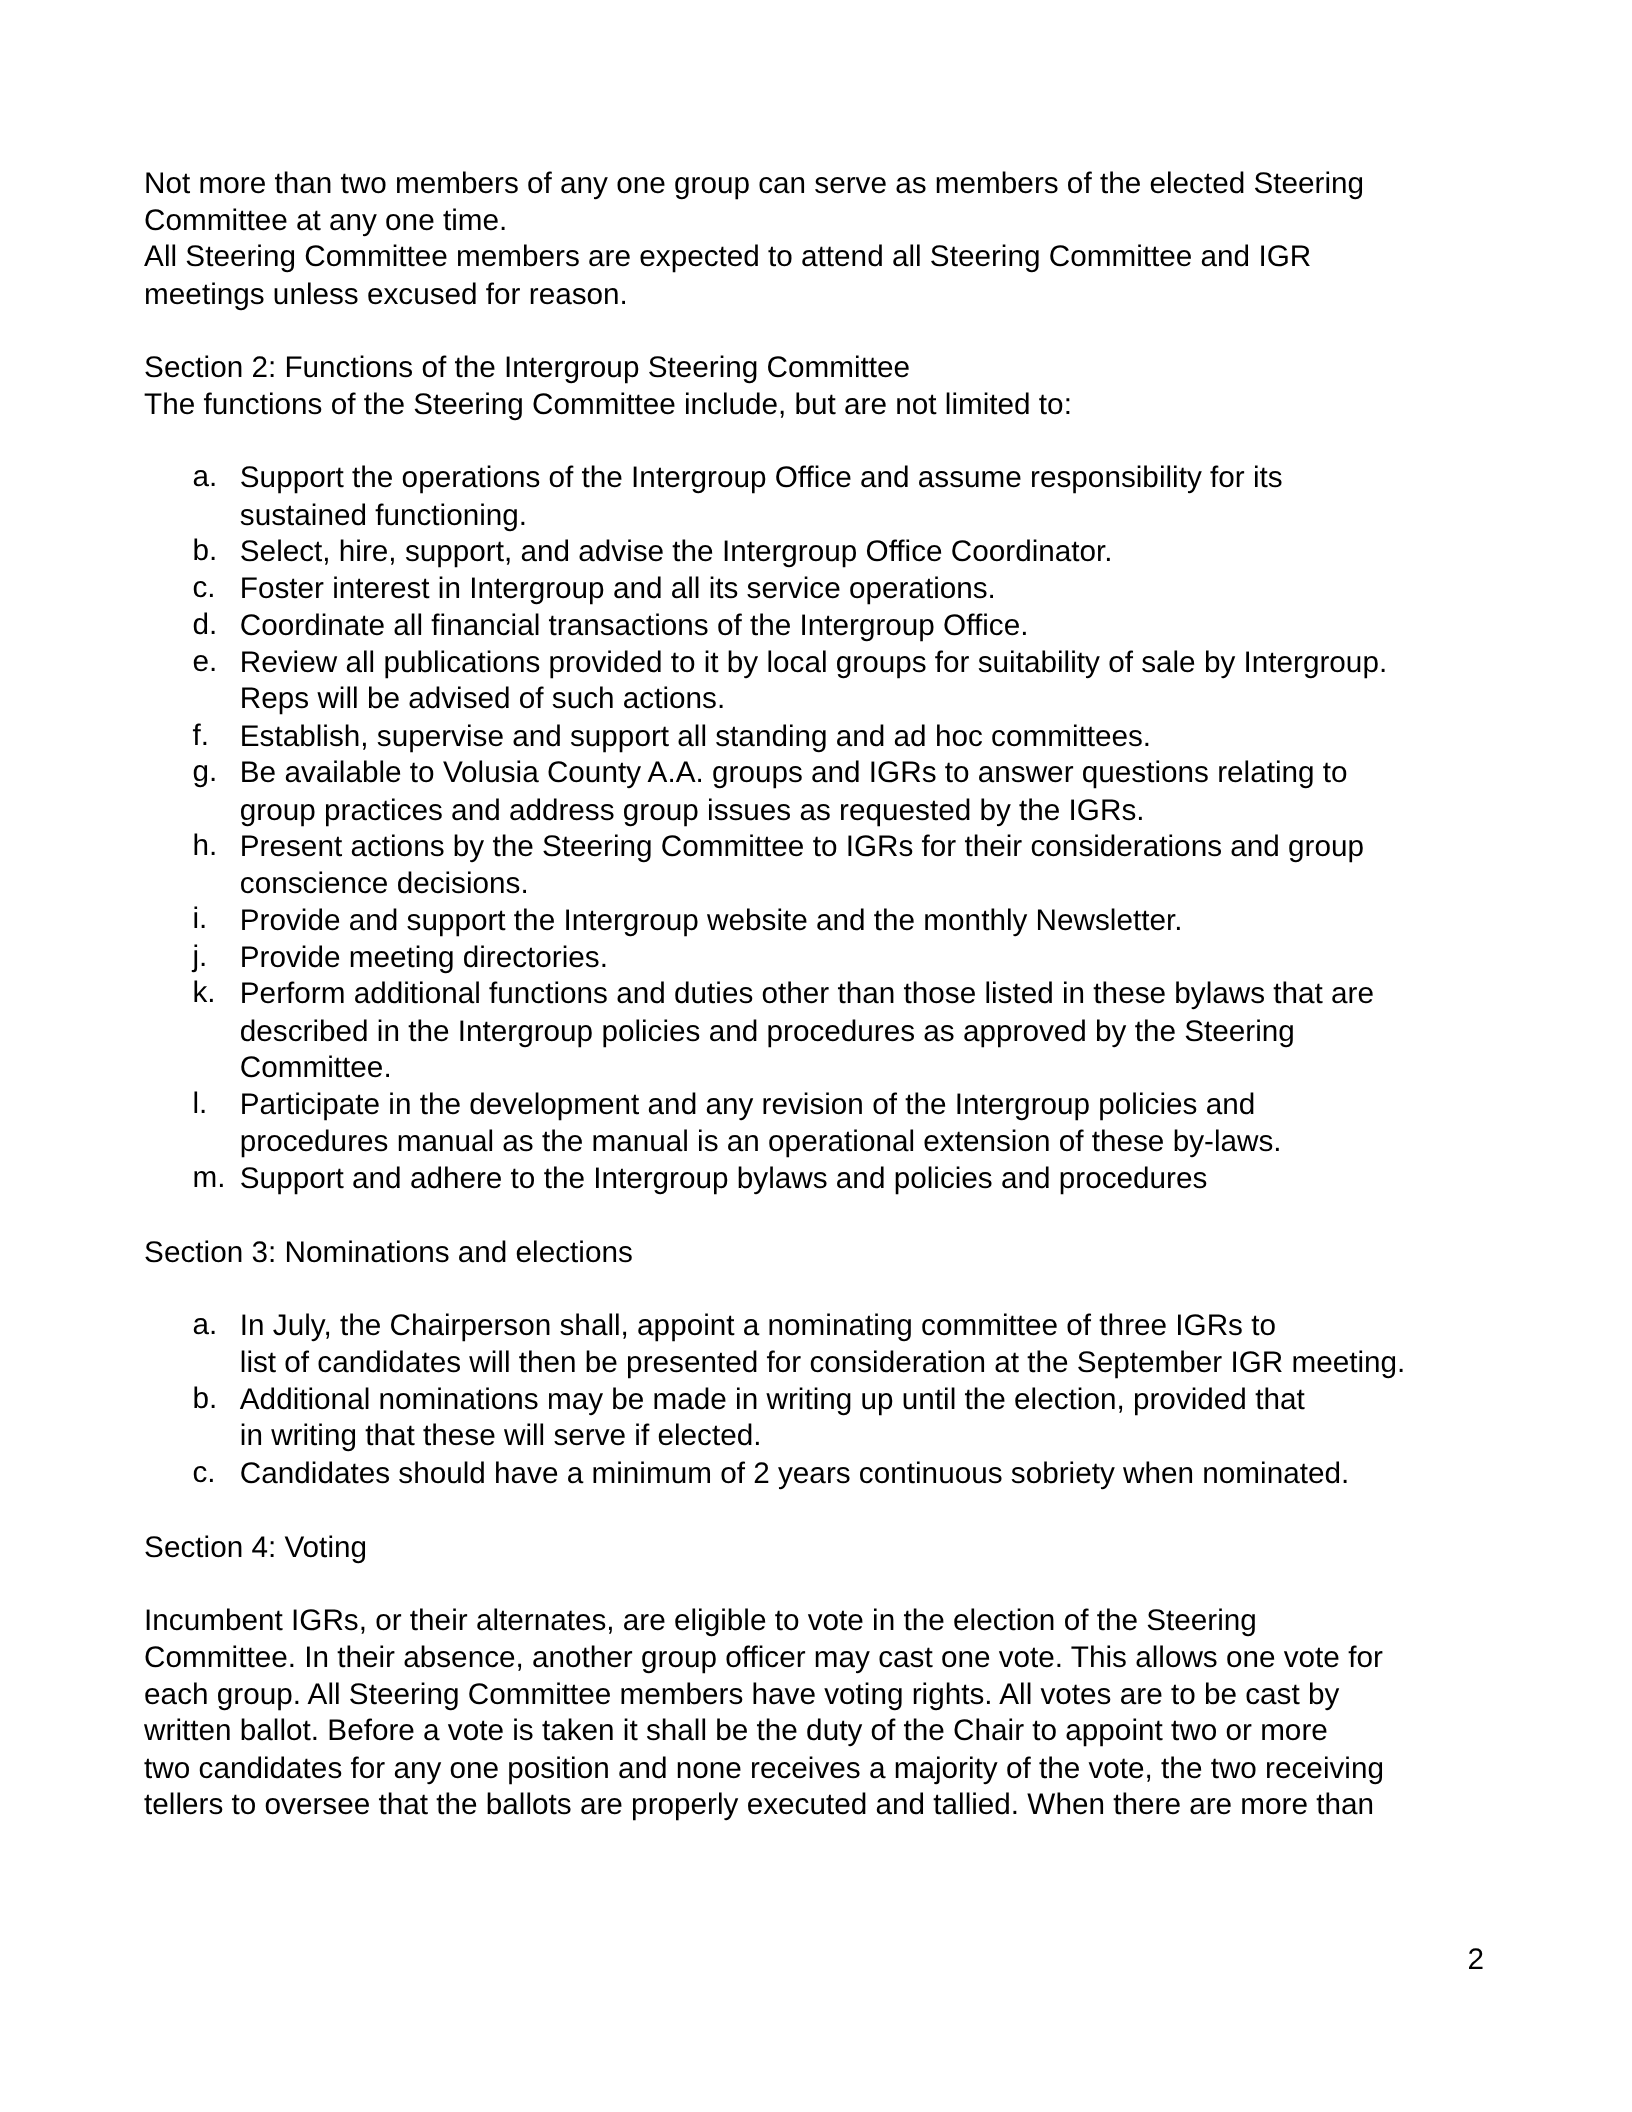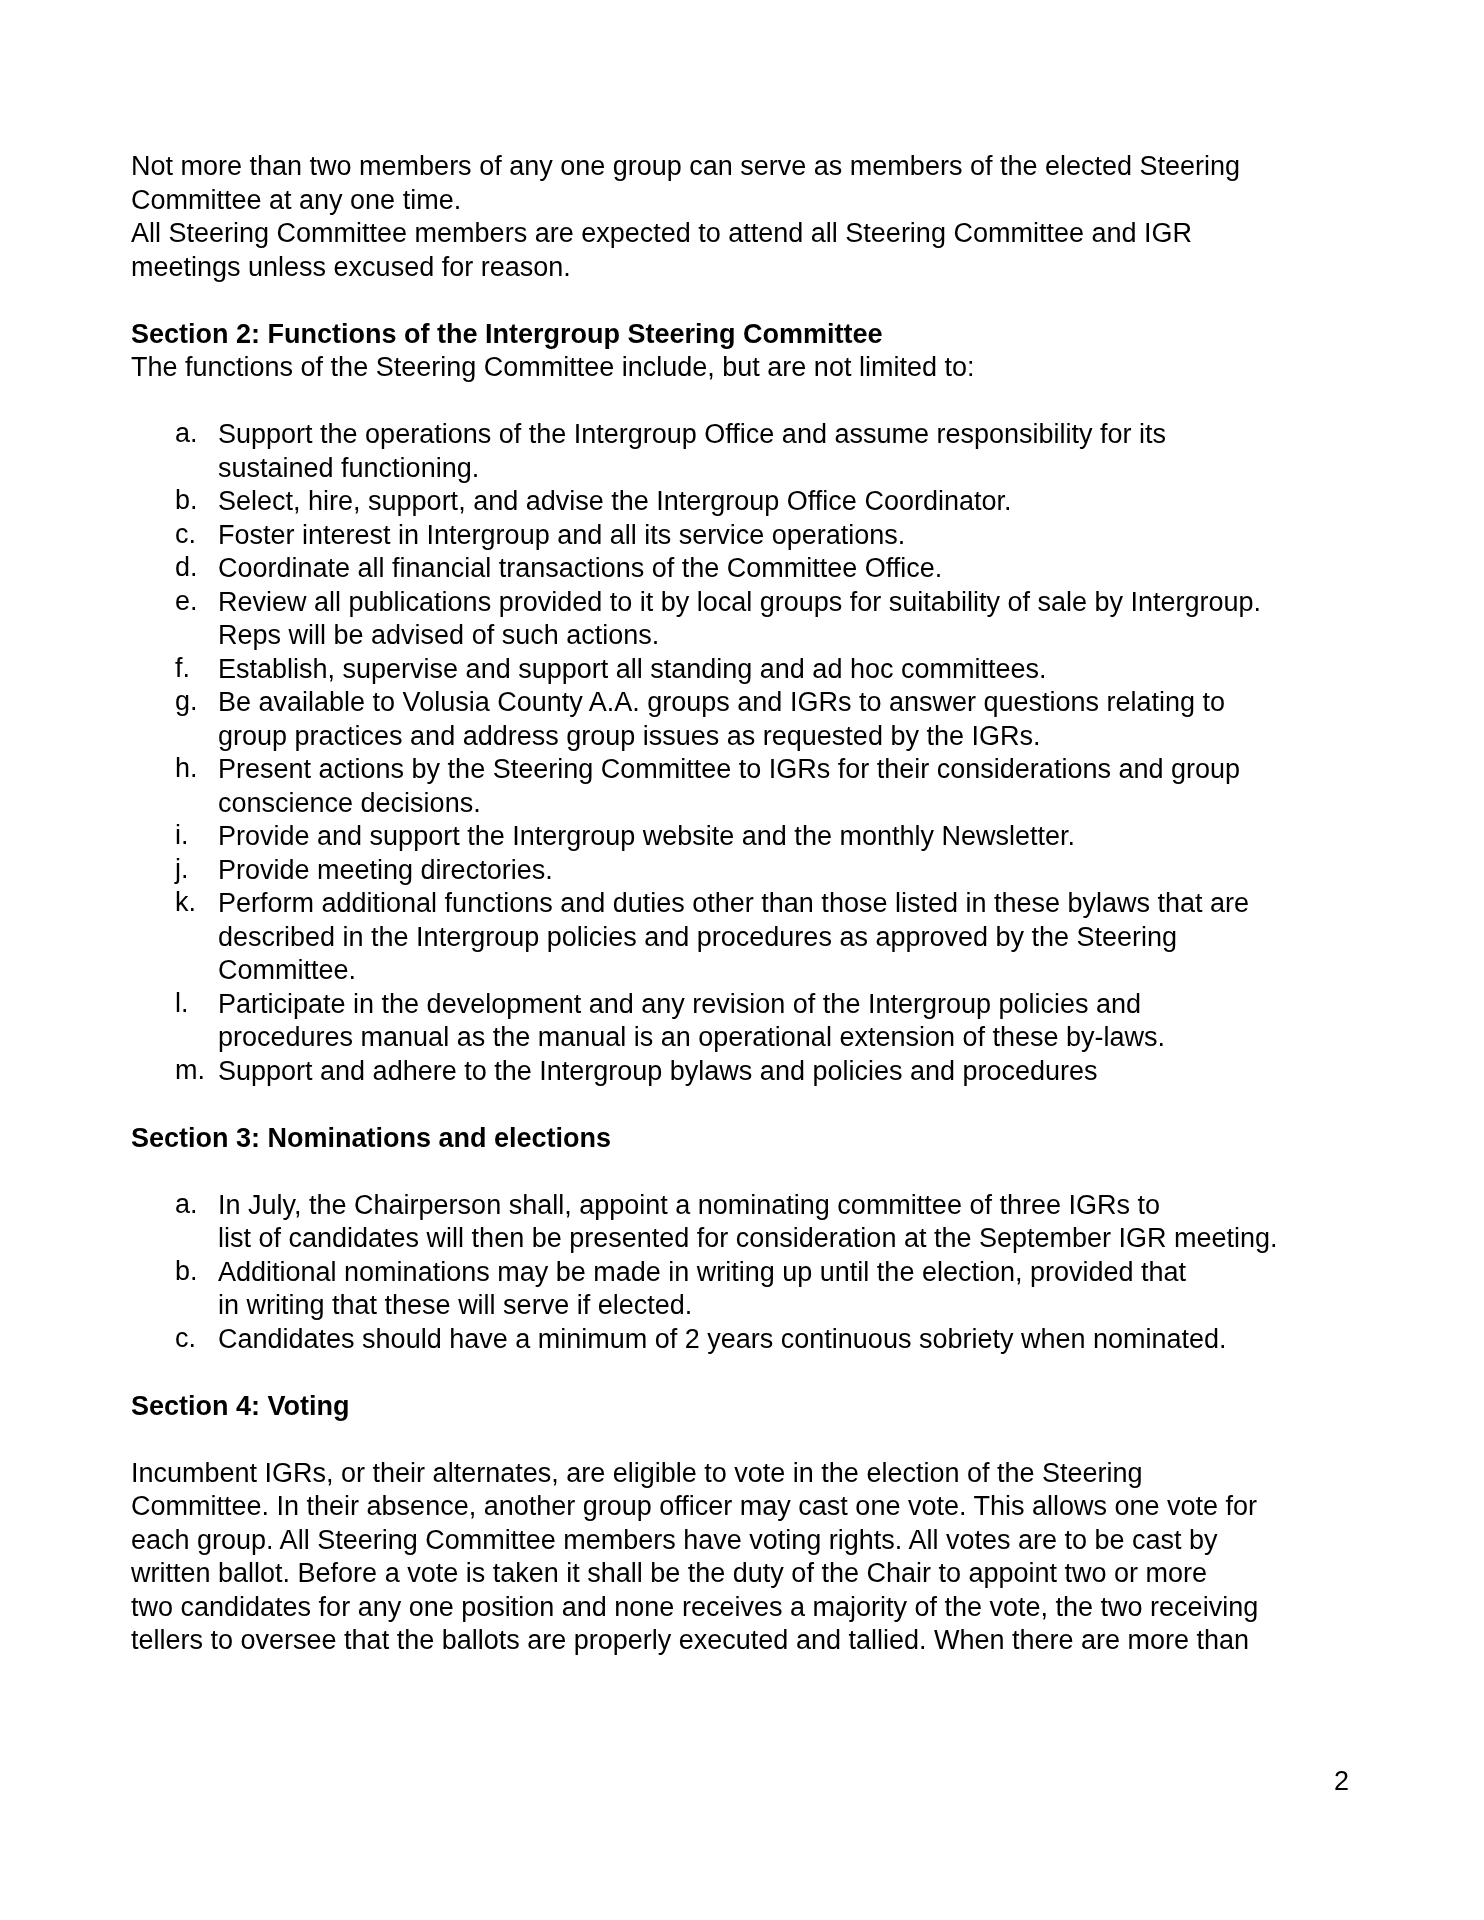--- a/index.html
+++ b/index.html
@@ -30,21 +30,21 @@
     top: 150px;
     width: 1260px;
   }
   .line {
     display: block;
     height: 33.5px;
     line-height: 33.5px;
     white-space: nowrap;
   }
   .blank { height: 33.5px; }
-  .heading { font-weight: bold; }
+  .heading { font-weight: normal; }
   .item {
     position: relative;
     padding-left: 87px;
   }
   .marker {
     position: absolute;
     left: 44px;
     top: 0;
   }
   .page-number {
@@ -82,21 +82,21 @@
           <div class="item">
             <span class="marker">b.</span>
             <span class="line">Select, hire, support, and advise the Intergroup Office Coordinator.</span>
           </div>
           <div class="item">
             <span class="marker">c.</span>
             <span class="line">Foster interest in Intergroup and all its service operations.</span>
           </div>
           <div class="item">
             <span class="marker">d.</span>
-            <span class="line">Coordinate all financial transactions of the Committee Office.</span>
+            <span class="line">Coordinate all financial transactions of the Intergroup Office.</span>
           </div>
           <div class="item">
             <span class="marker">e.</span>
             <span class="line">Review all publications provided to it by local groups for suitability of sale by Intergroup.</span>
             <span class="line">Reps will be advised of such actions.</span>
           </div>
           <div class="item">
             <span class="marker">f.</span>
             <span class="line">Establish, supervise and support all standing and ad hoc committees.</span>
           </div>

